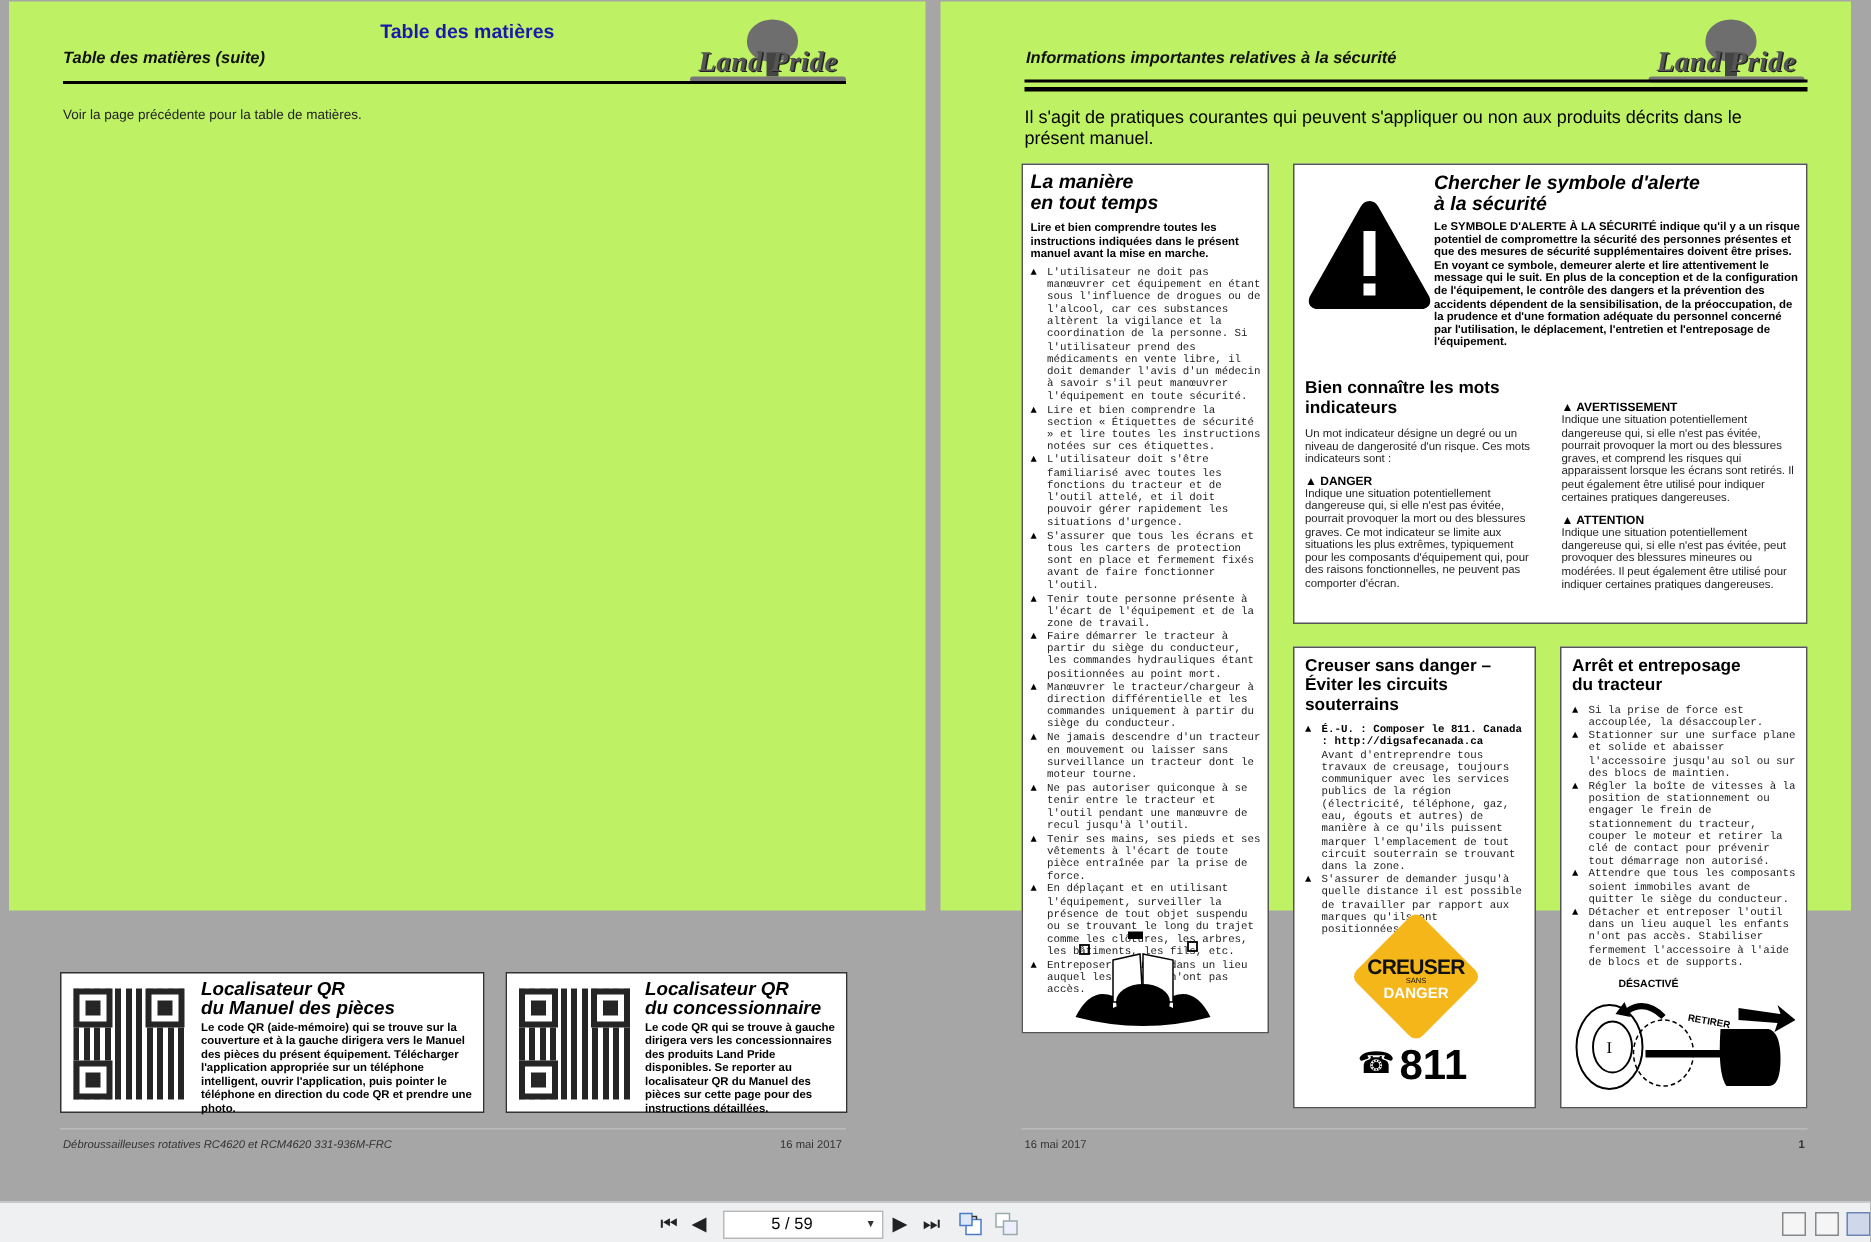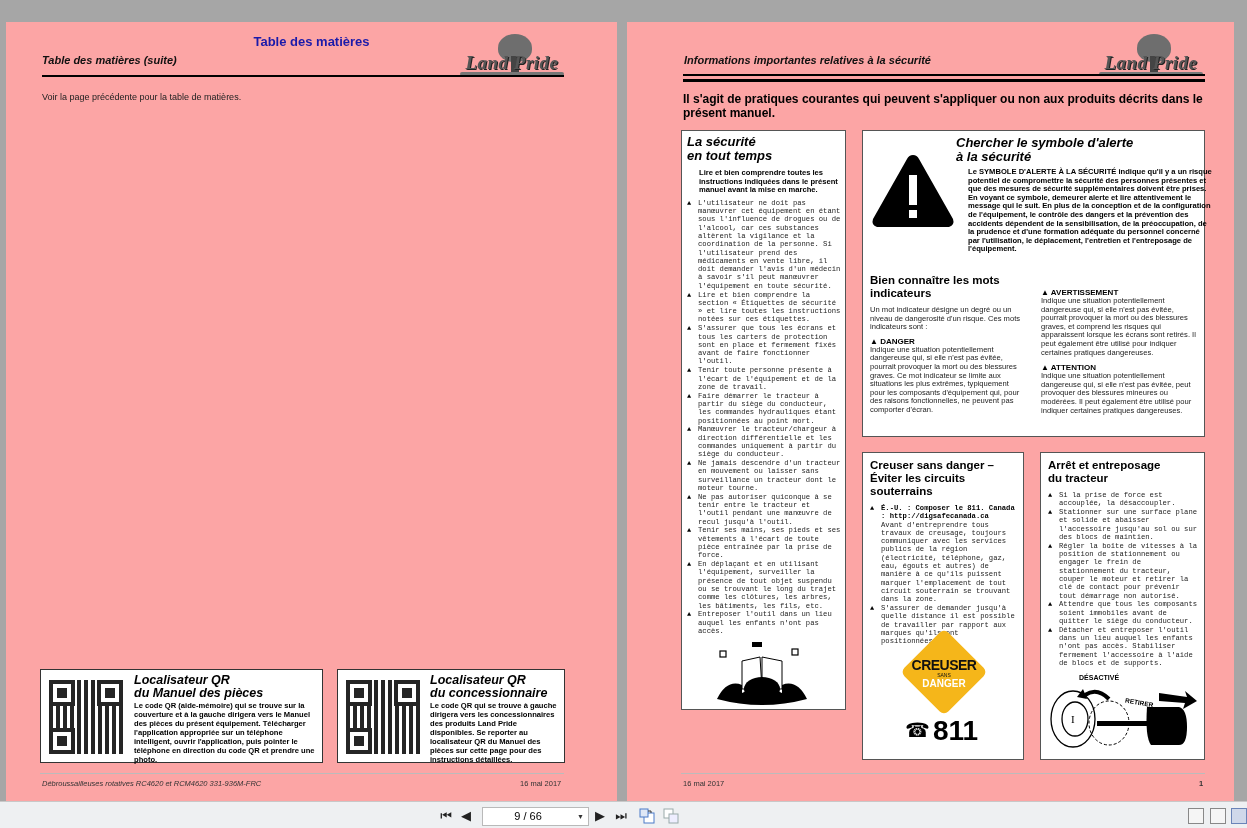--- a/index.html
+++ b/index.html
@@ -3,22 +3,22 @@
 <meta charset="utf-8">
 <style>
   html, body { margin:0; padding:0; }
   body {
     width:1247px; height:828px; overflow:hidden;
     background:#a6a6a6;
     font-family:"Liberation Sans", sans-serif;
     position:relative;
   }
   .page {
-    position:absolute; top:22px; background:#fca5a5;
-    height:792px;
+    position:absolute; top:1px; background:#bef264;
+    height:606px;
   }
   #page-left { left:6px; width:611px; }
   #page-right { left:627px; width:607px; }
 
   .logo {
     position:absolute; width:110px; height:42px;
   }
   .logo .tree {
     position:absolute; left:40px; top:0; width:34px; height:28px;
     background:#6e6e6e; border-radius:50% 50% 45% 45%;
@@ -62,30 +62,30 @@
     content:""; position:absolute; left:4px; top:4px; width:10px; height:10px; background:#000;
   }
   .qr-title { position:absolute; font-style:italic; font-weight:bold; font-size:12.5px; line-height:13px; color:#000; }
   .qr-text { position:absolute; font-weight:bold; font-size:7.6px; line-height:9px; color:#000; }
 
   .footer-rule { position:absolute; height:1px; background:#bbb; }
   .footer-text { position:absolute; font-size:7.5px; color:#333; }
 
   .intro {
     position:absolute; left:56px; top:70px; width:520px;
-    font-weight:bold; font-size:12px; line-height:14px; color:#000;
+    font-weight:normal; font-size:12px; line-height:14px; color:#000;
   }
   .box { position:absolute; border:1.5px solid #555; background:#fff; }
   .box-title { font-weight:bold; color:#000; }
   .bullets { list-style:none; margin:0; padding:0;font-family:Liberation Mono, monospace; }
   .bullets li { position:relative; padding-left:11px; font-size:7.2px; line-height:8.3px; color:#222; margin-bottom:0.5px; }
   .bullets li::before {
     content:"▲"; position:absolute; left:0; top:0; font-size:7px; color:#000;
   }
-  .bold-para { font-weight:bold; font-size:7.6px; line-height:8.6px; color:#000; margin:0 0 4px 12px; }
+  .bold-para { font-weight:bold; font-size:7.6px; line-height:8.6px; color:#000; margin:0 0 4px 0; }
   .para { font-size:7.6px; line-height:8.6px; color:#222; margin:0; }
   .sig { font-weight:bold; font-size:8px; color:#000; margin-top:4px; }
 
   .toolbar {
     position:absolute; left:0; top:801px; width:1247px; height:27px;
     background:#eef0f2; border-top:1px solid #c8c8c8;
   }
   .tb-btn {
     position:absolute; top:6px; height:16px; font-size:13px; line-height:16px; color:#222; text-align:center; cursor:pointer;
   }
@@ -147,26 +147,27 @@
     <div class="word">Land Pride</div>
     <div class="swoosh"></div>
   </div>
   <div class="rule" style="left:56px; top:52px; width:522px; height:2px;"></div>
   <div class="rule" style="left:56px; top:57px; width:522px; height:3px;"></div>
 
   <div class="intro">Il s'agit de pratiques courantes qui peuvent s'appliquer ou non aux produits décrits dans le présent manuel.</div>
 
   <div class="box" style="left:54px; top:108px; width:163px; height:578px;">
     <div style="position:absolute; left:5px; top:4px; width:154px;">
-      <div class="box-title" style="font-style:italic; font-size:13px; line-height:14px;">La sécurité</div>
+      <div class="box-title" style="font-style:italic; font-size:13px; line-height:14px;">La manière</div>
       <div class="box-title" style="font-style:italic; font-size:13px; line-height:14px; margin-bottom:6px;">en tout temps</div>
       <p class="bold-para">Lire et bien comprendre toutes les instructions indiquées dans le présent manuel avant la mise en marche.</p>
       <ul class="bullets">
         <li>L'utilisateur ne doit pas manœuvrer cet équipement en étant sous l'influence de drogues ou de l'alcool, car ces substances altèrent la vigilance et la coordination de la personne. Si l'utilisateur prend des médicaments en vente libre, il doit demander l'avis d'un médecin à savoir s'il peut manœuvrer l'équipement en toute sécurité.</li>
         <li>Lire et bien comprendre la section « Étiquettes de sécurité » et lire toutes les instructions notées sur ces étiquettes.</li>
+        <li>L'utilisateur doit s'être familiarisé avec toutes les fonctions du tracteur et de l'outil attelé, et il doit pouvoir gérer rapidement les situations d'urgence.</li>
         <li>S'assurer que tous les écrans et tous les carters de protection sont en place et fermement fixés avant de faire fonctionner l'outil.</li>
         <li>Tenir toute personne présente à l'écart de l'équipement et de la zone de travail.</li>
         <li>Faire démarrer le tracteur à partir du siège du conducteur, les commandes hydrauliques étant positionnées au point mort.</li>
         <li>Manœuvrer le tracteur/chargeur à direction différentielle et les commandes uniquement à partir du siège du conducteur.</li>
         <li>Ne jamais descendre d'un tracteur en mouvement ou laisser sans surveillance un tracteur dont le moteur tourne.</li>
         <li>Ne pas autoriser quiconque à se tenir entre le tracteur et l'outil pendant une manœuvre de recul jusqu'à l'outil.</li>
         <li>Tenir ses mains, ses pieds et ses vêtements à l'écart de toute pièce entraînée par la prise de force.</li>
         <li>En déplaçant et en utilisant l'équipement, surveiller la présence de tout objet suspendu ou se trouvant le long du trajet comme les clôtures, les arbres, les bâtiments, les fils, etc.</li>
         <li>Entreposer l'outil dans un lieu auquel les enfants n'ont pas accès.</li>
       </ul>
@@ -260,21 +261,21 @@
 </div>
 
 <div class="toolbar">
   <div class="tb-btn" style="left:438px; width:16px;">
     <span>⏮</span>
   </div>
   <div class="tb-btn" style="left:459px; width:14px;">
     <span>◀</span>
   </div>
   <div class="page-select">
-    <span class="val">9 / 66</span>
+    <span class="val">5 / 59</span>
     <span class="caret">▼</span>
   </div>
   <div class="tb-btn" style="left:593px; width:14px;">
     <span>▶</span>
   </div>
   <div class="tb-btn" style="left:613px; width:16px;">
     <span>⏭</span>
   </div>
   <div class="tb-btn" style="left:639px; width:16px;">
     <svg width="16" height="16" viewBox="0 0 16 16">

